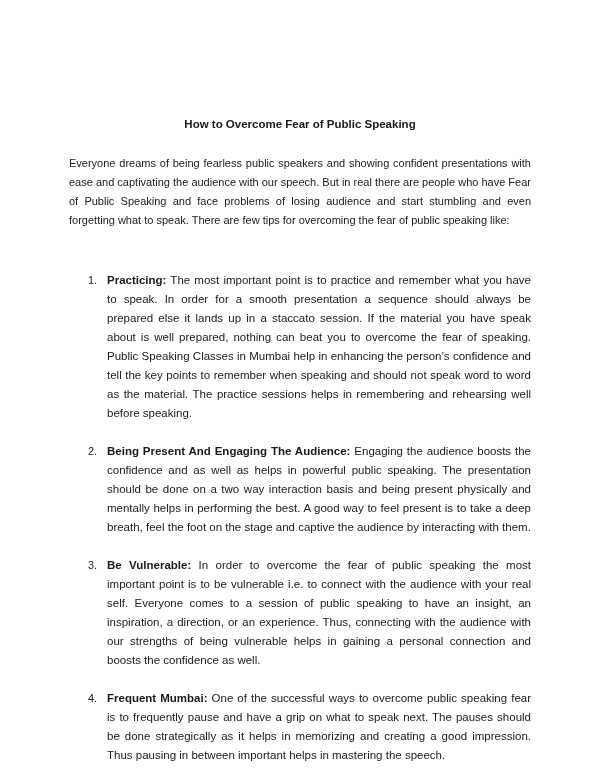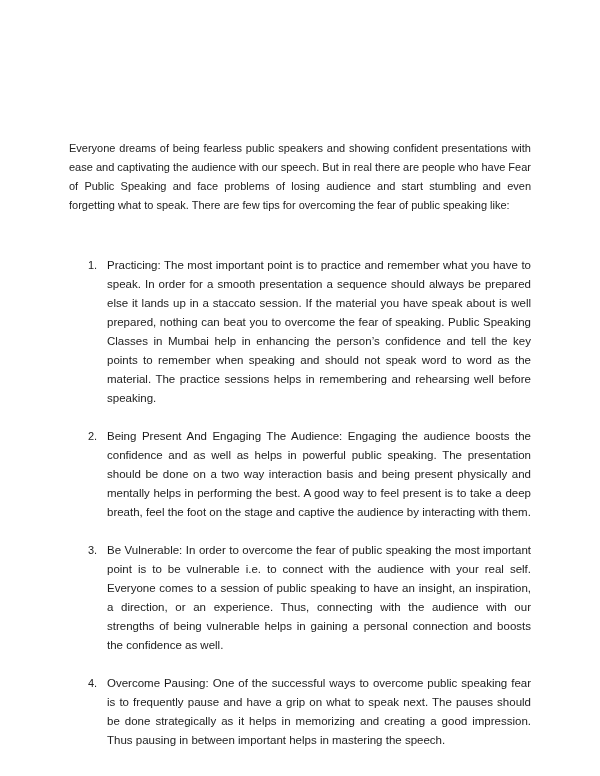--- a/index.html
+++ b/index.html
@@ -39,31 +39,32 @@
   .tip-num {
     flex: 0 0 19px;
     margin-left: 19px;
     font-size: 11px;
     text-align: left;
   }
   .tip-body {
     flex: 1 1 auto;
     text-align: justify;
   }
-  .tip-label { font-weight: normal; color: #1a1a1a; }
+  .tip-label { font-weight: bold; color: #1a1a1a; }
   .doc-link {
     color: #212121;
     cursor: pointer;
   }
 </style>
 </head>
 <body>
 
 <div class="page">
 
+  <div class="doc-title">How to Overcome Fear of Public Speaking</div>
 
   <p class="para">Everyone dreams of being fearless public speakers and showing confident presentations with ease and captivating the audience with our speech. But in real there are people who have Fear of Public Speaking and face problems of losing audience and start stumbling and even forgetting what to speak. There are few tips for overcoming the fear of public speaking like:</p>
 
   <ol class="tips-list">
 
     <li class="tip-item">
       <span class="tip-num">1.</span>
       <span class="tip-body"><span class="tip-label">Practicing:</span><span> The most important point is to practice and remember what you have to speak. In order for a smooth presentation a sequence should always be prepared else it lands up in a staccato session. If the material you have speak about is well prepared, nothing can beat you to overcome the fear of speaking. </span><span class="doc-link">Public Speaking Classes in Mumbai</span><span> help in enhancing the person’s confidence and tell the key points to remember when speaking and should not speak word to word as the material. The practice sessions helps in remembering and rehearsing well before speaking.</span></span>
     </li>
 
@@ -72,18 +73,18 @@
       <span class="tip-body"><span class="tip-label">Being Present And Engaging The Audience:</span><span> Engaging the audience boosts the confidence and as well as helps in powerful public speaking. The presentation should be done on a two way interaction basis and being present physically and mentally helps in performing the best. A good way to feel present is to take a deep breath, feel the foot on the stage and captive the audience by interacting with them.</span></span>
     </li>
 
     <li class="tip-item">
       <span class="tip-num">3.</span>
       <span class="tip-body"><span class="tip-label">Be Vulnerable:</span><span> In order to overcome the fear of public speaking the most important point is to be vulnerable i.e. to connect with the audience with your real self. Everyone comes to a session of public speaking to have an insight, an inspiration, a direction, or an experience. Thus, connecting with the audience with our strengths of being vulnerable helps in gaining a personal connection and boosts the confidence as well.</span></span>
     </li>
 
     <li class="tip-item">
       <span class="tip-num">4.</span>
-      <span class="tip-body"><span class="tip-label">Overcome Pausing:</span><span> One of the successful ways to overcome public speaking fear is to frequently pause and have a grip on what to speak next. The pauses should be done strategically as it helps in memorizing and creating a good impression. Thus pausing in between important helps in mastering the speech.</span></span>
+      <span class="tip-body"><span class="tip-label">Frequent Mumbai:</span><span> One of the successful ways to overcome public speaking fear is to frequently pause and have a grip on what to speak next. The pauses should be done strategically as it helps in memorizing and creating a good impression. Thus pausing in between important helps in mastering the speech.</span></span>
     </li>
 
   </ol>
 
 </div>
 
 </body></html>

